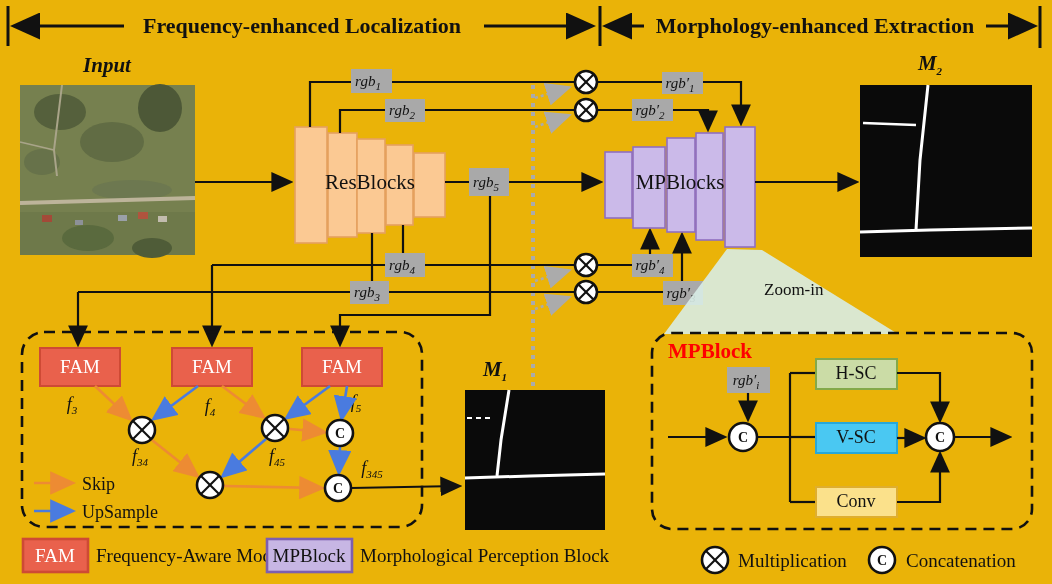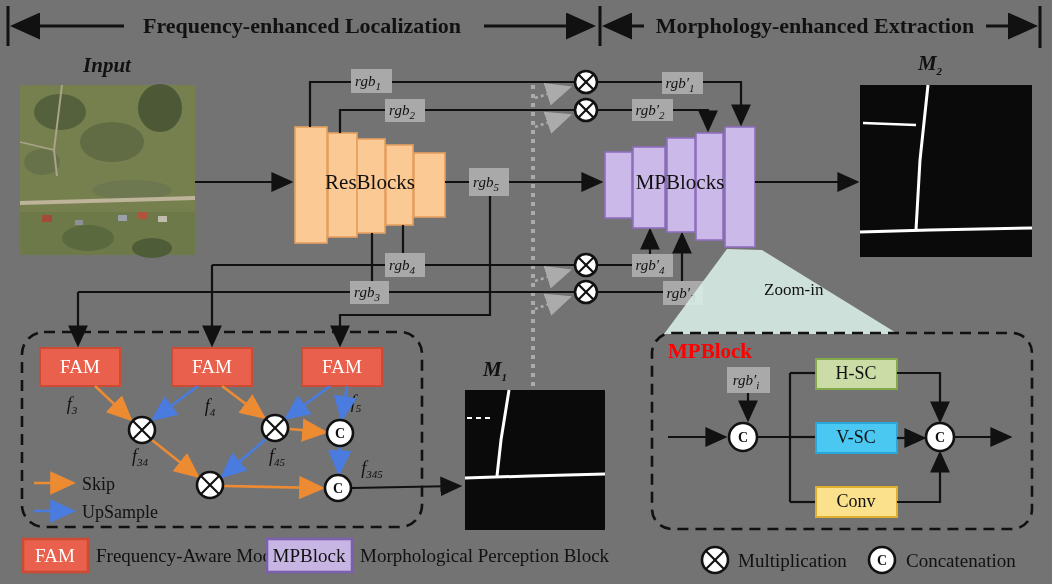--- a/index.html
+++ b/index.html
@@ -1,16 +1,16 @@
 <!DOCTYPE html>
 <html style="--res-fill: #FBC993; --res-border: #E5A160; --mp-fill: #CBBAE9; --mp-border: #8F6FC0; --fam-fill: #E9614C; --fam-border: #CE4A35; --tag-fill: #A9A9A9; --hsc-fill: #CBDCA6; --hsc-border: #84A94A; --vsc-fill: #4AC8F2; --vsc-border: #28A8D8; --conv-fill: #FBE18B; --conv-border: #DFAE2F; --skip: #ED8B33; --up: #4A7BDF; --gray-line: #ABABAB; --zoom-fill: #D8ECE5; --mpleg-fill: #C7B6E4; --mpleg-border: #7D5FB0; --red-title: #FF0000;"><head>
 <meta charset="utf-8">
 <style>
   html,body{margin:0;padding:0;background:#fff}
-  .stage{position:relative;width:1052px;height:584px;background:#737373;font-family:"Liberation Serif",serif}
+  .stage{position:relative;width:1052px;height:584px;background:#eab308;font-family:"Liberation Serif",serif}
   svg{display:block}
   .hdr{font:bold 22px "Liberation Serif",serif;fill:#111}
   .blk{font:21px "Liberation Serif",serif;fill:#111}
   .it{font:italic bold 21px "Liberation Serif",serif;fill:#111}
   .tag{font:italic 15px "Liberation Serif",serif;fill:#111}
   .sub{font-size:11px}
   .famtxt{font:19px "Liberation Serif",serif;fill:#fff}
   .f{font:italic 18px "Liberation Serif",serif;fill:#111}
   .leg{font:19px "Liberation Serif",serif;fill:#111}
   .redttl{font:bold 21px "Liberation Serif",serif;fill:var(--red-title)}

